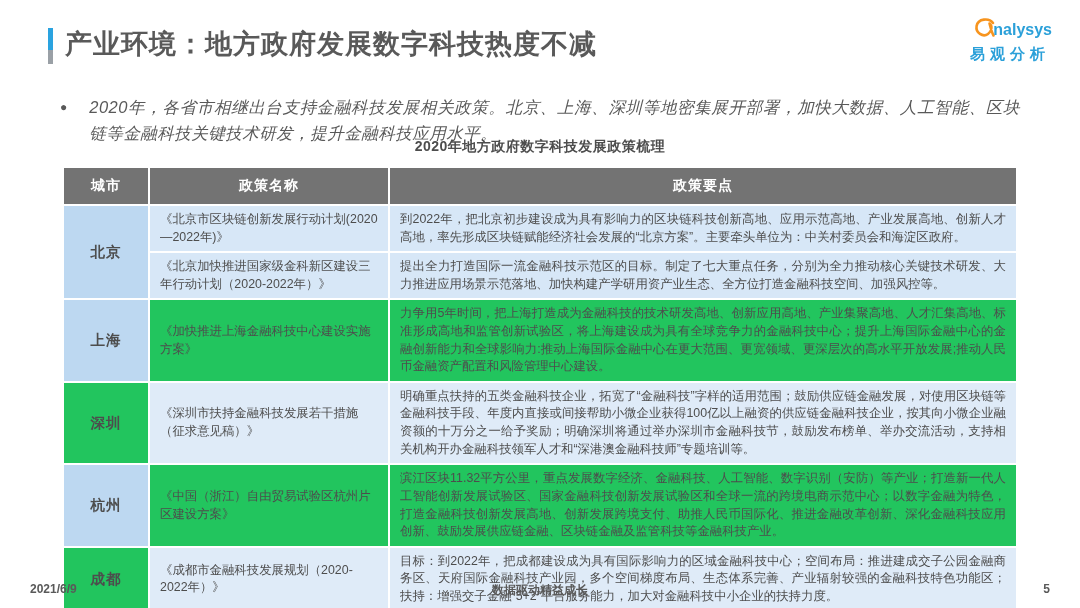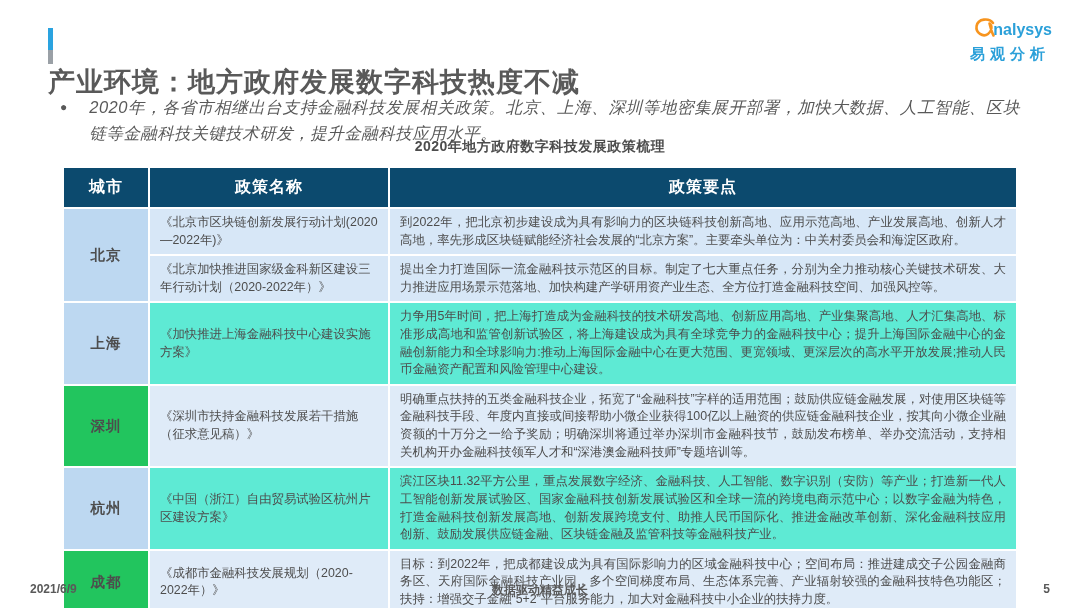--- a/index.html
+++ b/index.html
@@ -15,21 +15,20 @@
     background: #ffffff;
     overflow: hidden;
   }
 
   
   .title-row {
     position: absolute;
     top: 26px; left: 48px; right: 40px;
     display: flex;
     align-items: flex-start;
-    flex-direction: column;
   }
   .accent-bar {
     width: 5px; height: 36px;
     margin-right: 12px; margin-top: 2px;
     display: flex; flex-direction: column;
   }
   .accent-bar .seg-blue { flex: 6; background: #2aa3e0; }
   .accent-bar .seg-gray { flex: 4; background: #9aa0a6; }
   .page-title {
     font-size: 27px;
@@ -85,23 +84,23 @@
     position: absolute;
     top: 166px; left: 62px; width: 956px;
   }
   table.policy-table {
     width: 100%;
     border-collapse: separate;
     border-spacing: 2px;
     background: #ffffff;
   }
   .policy-table th {
-    background: #0c4a6e;
+    background: #737373;
     color: #ffffff;
-    font-size: 16px; font-weight: bold;
+    font-size: 14px; font-weight: bold;
     padding: 9px 6px;
     letter-spacing: 1px;
     margin-top: 8px;
   }
   .policy-table td {
     font-size: 12.4px;
     line-height: 1.42;
     color: #4d4d4d;
     vertical-align: middle;
   }
@@ -114,21 +113,21 @@
     font-size: 14.5px; font-weight: bold;
     color: #4d4d4d; letter-spacing: 1px;
   }
   td.name-cell  { padding: 5px 10px; text-align: left; }
   td.points-cell{ padding: 5px 10px; text-align: justify; }
 
   
   .bg-city-a  { background: #bdd8f1; }
   .bg-city-b  { background: #22c55e; }
   .bg-row-a   { background: #d7e7f7; }
-  .bg-row-b   { background: #5eead4; }
+  .bg-row-b   { background: #22c55e; }
   .bg-row-c   { background: #dfebf8; }
 
   
   .watermark {
     position: absolute;
     top: 270px; left: 330px;
     width: 460px; height: 300px;
     opacity: 0.07;
     pointer-events: none;
   }

